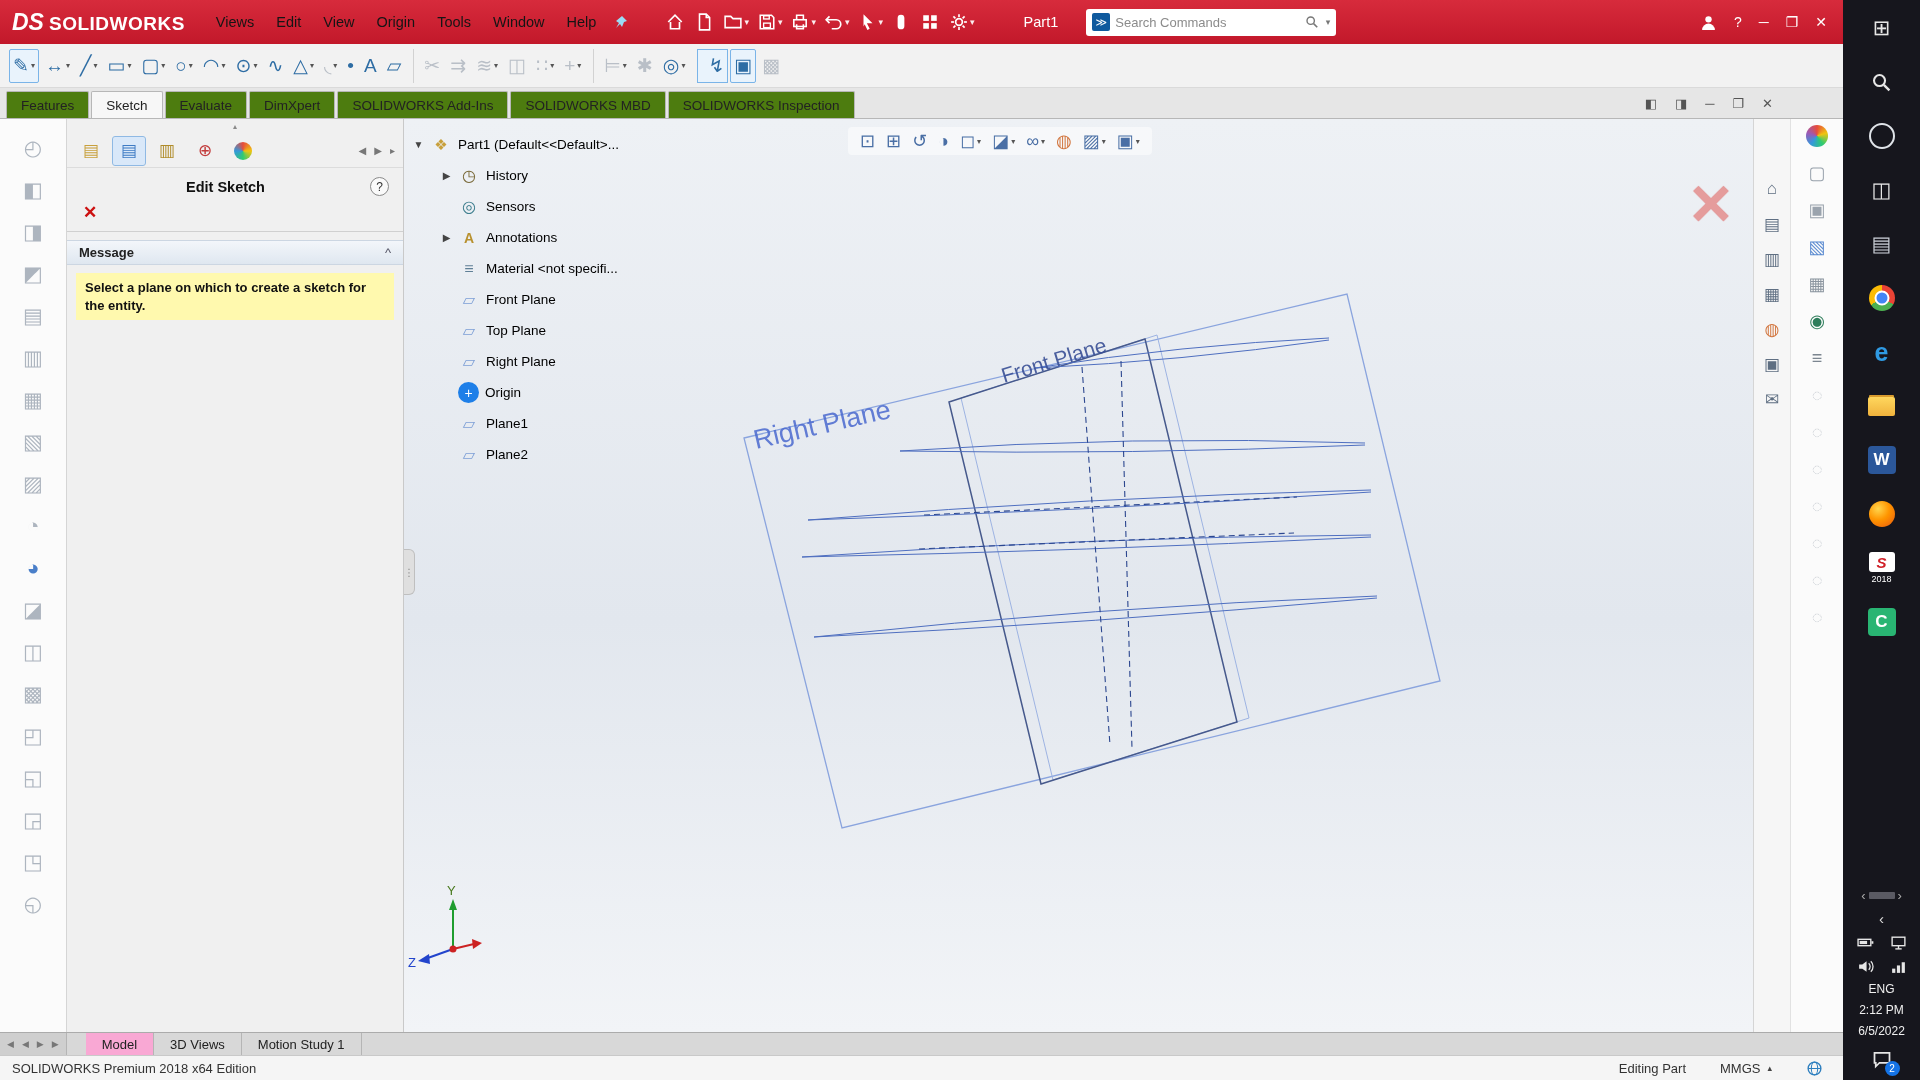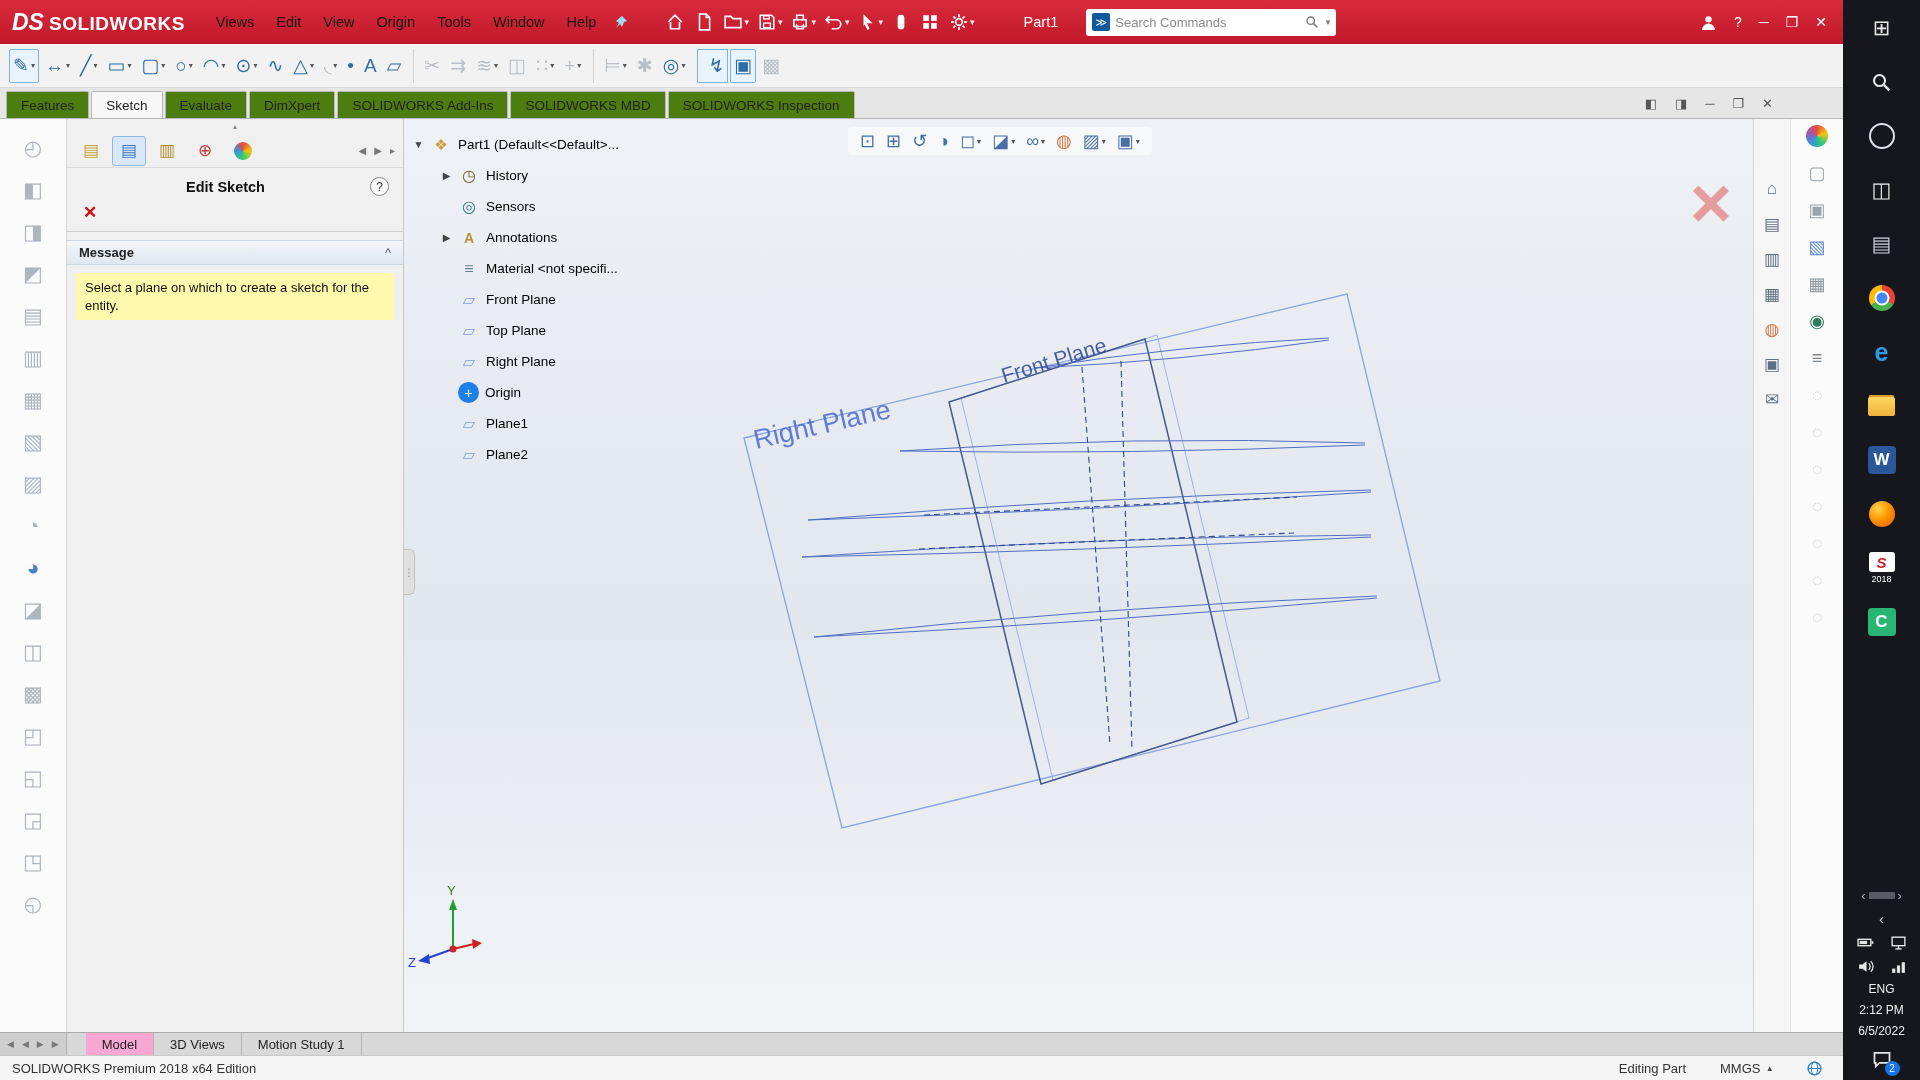--- a/index.html
+++ b/index.html
@@ -75,21 +75,21 @@
   .pm-tab-nav{margin-left:auto;display:flex;gap:8px;color:#777;font-size:10px;align-items:center;}
   .pm-title-row{display:flex;align-items:center;padding:9px 14px 5px;}
   .pm-title{font-weight:bold;font-size:14.5px;margin:0 auto;color:#111;}
   .pm-help{width:19px;height:19px;border:1px solid #8a8a8a;border-radius:50%;display:flex;align-items:center;
     justify-content:center;font-size:12px;color:#333;background:#fafafa;}
   .pm-x{color:#cc1111;font-size:17px;font-weight:bold;padding:1px 16px 4px;align-self:flex-start;}
   .pm-divider{height:1px;background:#d0d0d0;margin:4px 0 8px;}
   .pm-msg-head{display:flex;align-items:flex-start;background:linear-gradient(#f3f6fa,#dfe7f0);
     border-top:1px solid #ccd6e2;border-bottom:1px solid #ccd6e2;padding:4px 12px;font-weight:bold;color:#222;font-size:13px;}
   .pm-msg-chevron{margin-left:auto;color:#556;font-size:13px;font-weight:normal;}
-  .pm-msg{background:#fff9ae;margin:8px 9px;padding:6px 9px;font-size:13px;color:#111;line-height:1.35;}
+  .pm-msg{background:#fff9ae;margin:8px 9px;padding:6px 9px;font-size:13px;color:#111;line-height:1.35;font-weight:bold;}
 
   
   .viewport{position:absolute;left:404px;top:119px;width:1349px;height:913px;overflow:hidden;
     background:linear-gradient(180deg,#eef1f5 0%,#e2e7ee 55%,#f2f4f7 100%);}
   .sketch-svg{position:absolute;left:0;top:0;width:1349px;height:913px;}
   .sketch-svg text{font-family:"Liberation Sans",sans-serif;}
 
   .hud{position:absolute;left:444px;top:8px;display:flex;align-items:center;gap:7px;
     background:rgba(255,255,255,.5);border-radius:4px;padding:3px 10px;}
   .hud-item{display:flex;align-items:center;gap:2px;padding:2px;}

